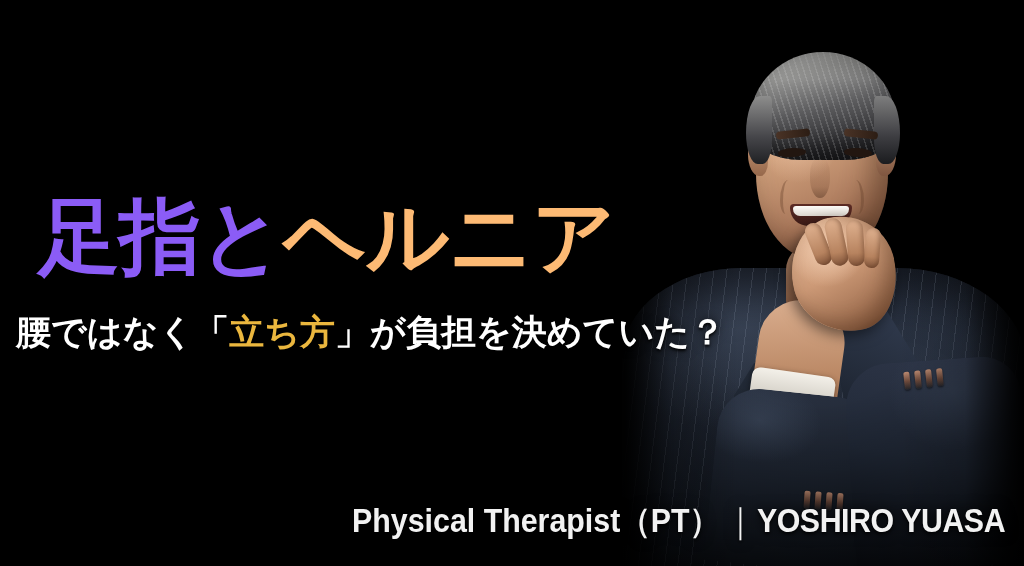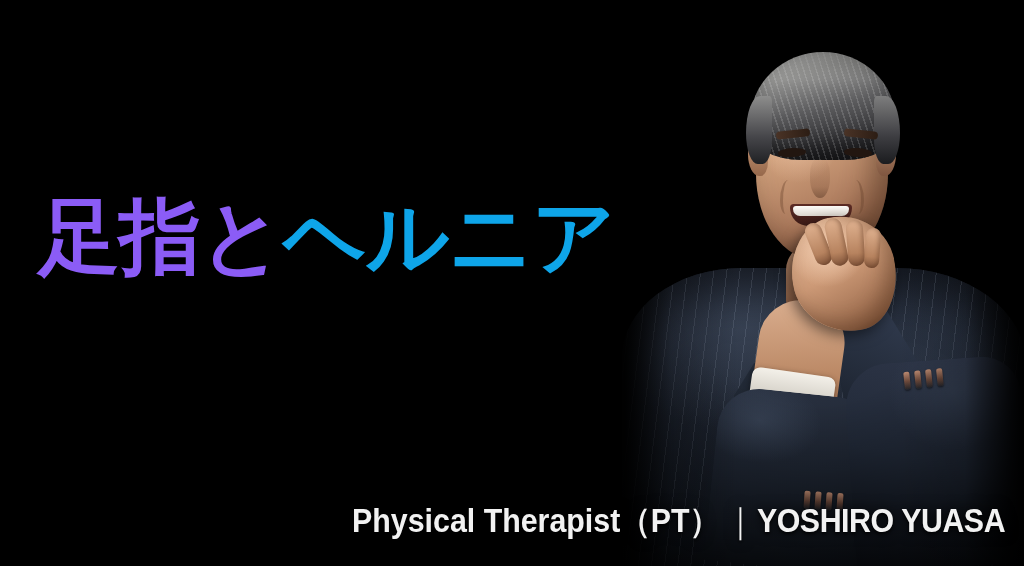--- a/index.html
+++ b/index.html
@@ -320,21 +320,21 @@
     top: 196px;
     font-size: 82px;
     line-height: 1;
     font-weight: 900;
     letter-spacing: -1px;
     white-space: nowrap;
     text-shadow: 0 0 14px rgba(0,0,0,0.95), 0 2px 4px rgba(0,0,0,0.9);
     z-index: 60;
   }
   .hl-white { color: #8b5cf6; }
-  .hl-gold  { color: #0ea5e9; }
+  .hl-gold  { color: #fdba74; }
 
   .subhead {
     position: absolute;
     left: 16px;
     top: 314px;
     font-size: 35px;
     line-height: 1;
     font-weight: 800;
     letter-spacing: 0px;
     white-space: nowrap;
@@ -430,16 +430,17 @@
         <span></span>
         <span></span>
         <span></span>
     </div>
 
     <div class="portrait-vignette"></div>
   </div>
 
   <div class="headline"><span class="hl-white">足指と</span><span class="hl-gold">ヘルニア</span></div>
 
+  <div class="subhead"><span>腰ではなく</span><span>「</span><span class="sub-gold">立ち方</span><span>」</span><span>が負担を決めていた？</span></div>
 
   <div class="credit"><span>Physical Therapist（PT）</span><span class="sep">｜</span><span class="cname">YOSHIRO YUASA</span></div>
 
 </div>
 
 </body></html>

